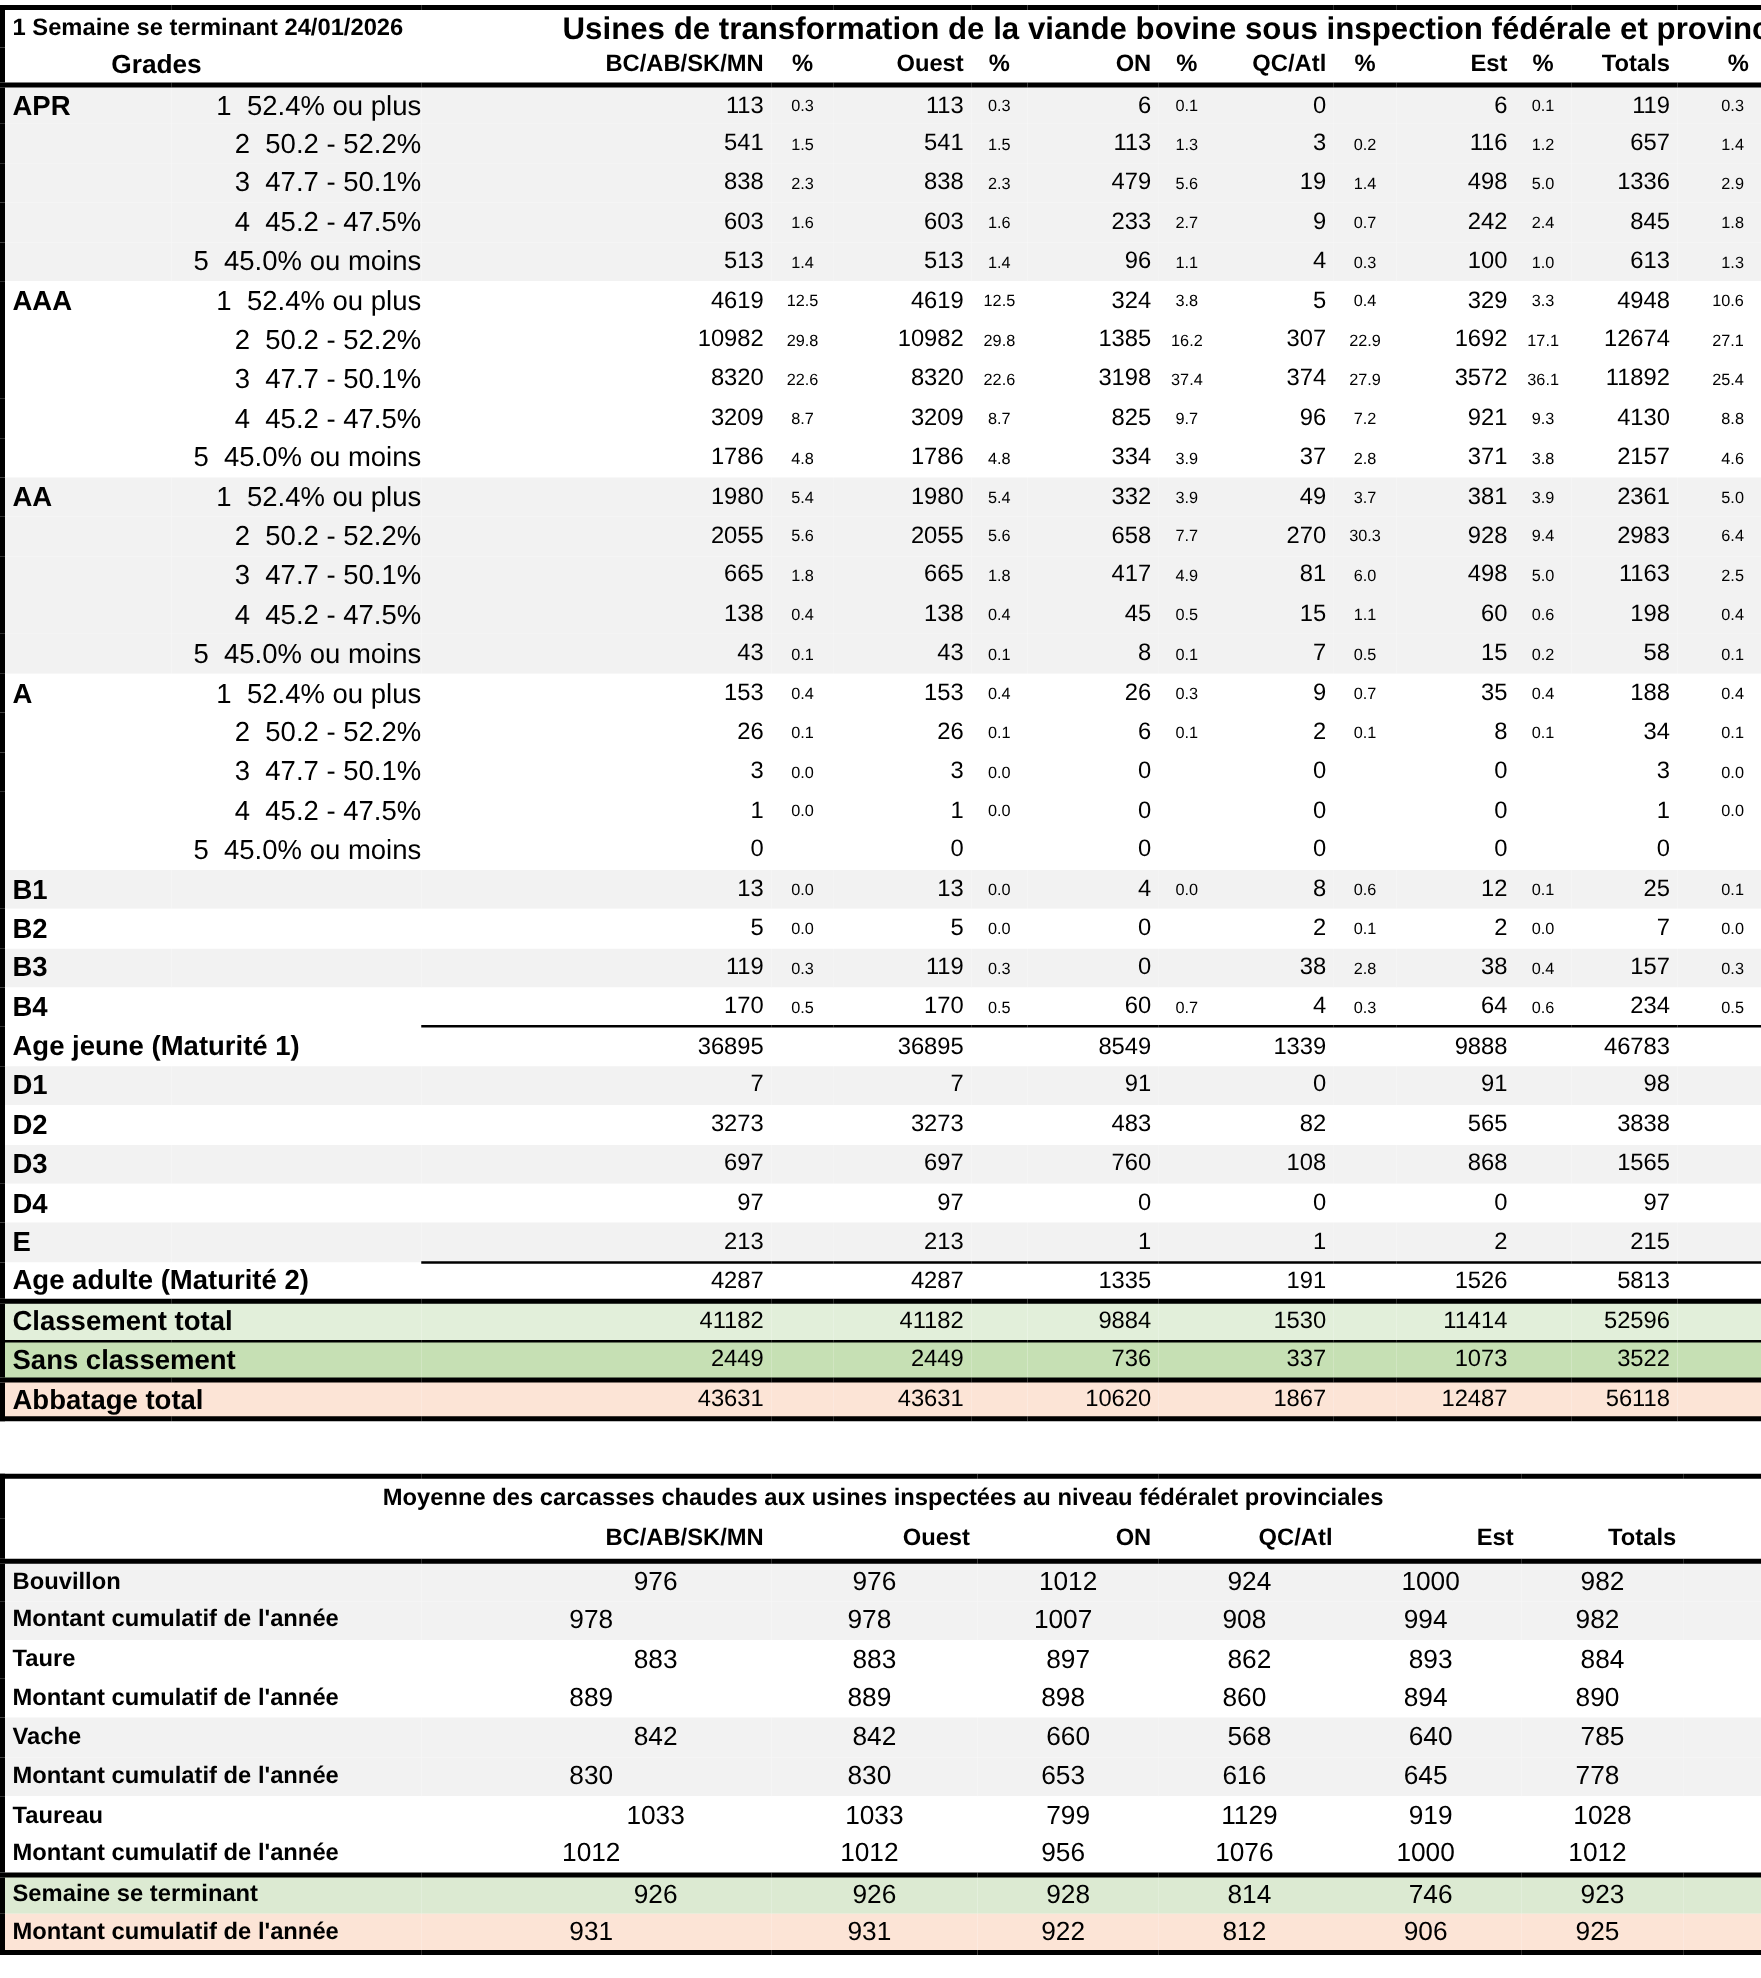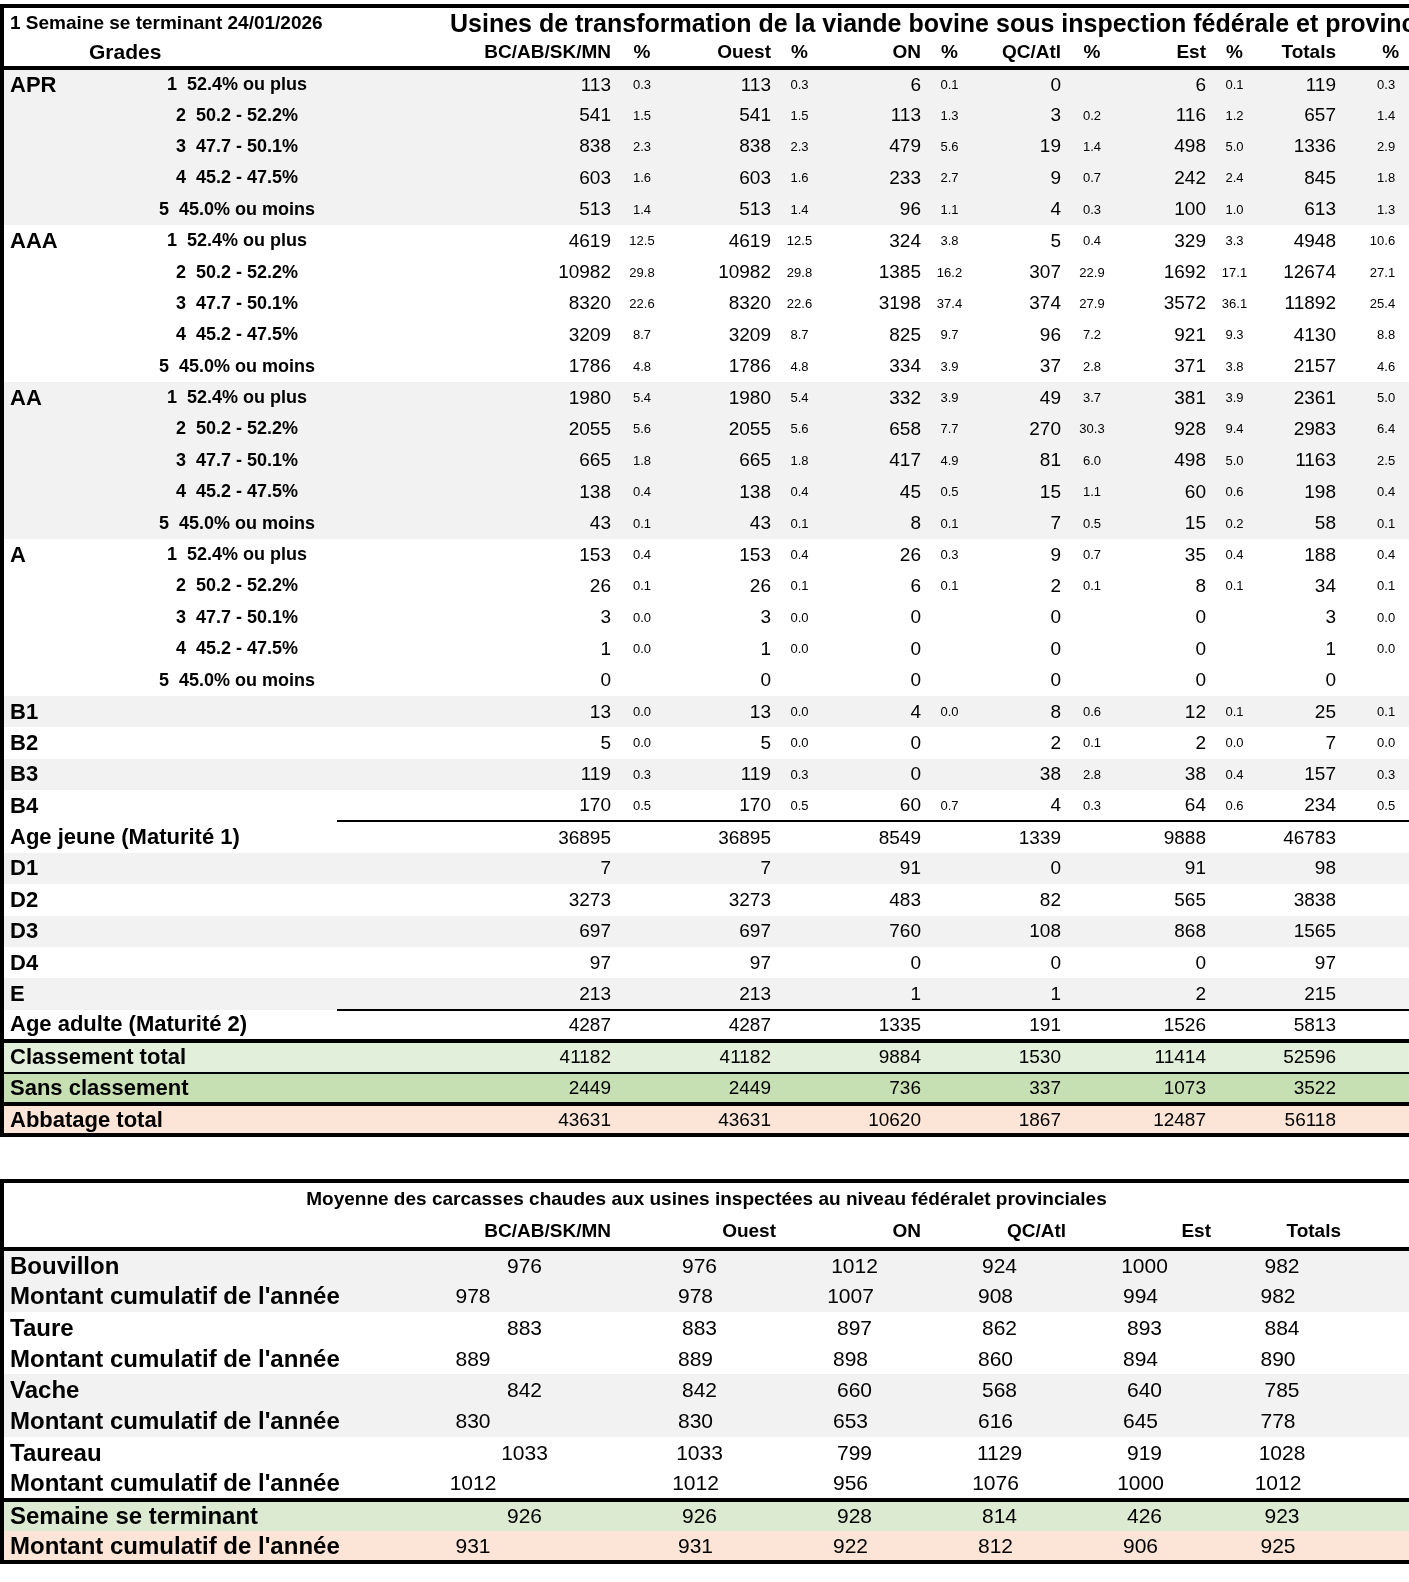--- a/index.html
+++ b/index.html
@@ -20,42 +20,42 @@
   .t1title{flex:1;text-align:center;font-weight:bold;font-size:25px;}
   .hrow2 td{height:28px;border-bottom:4px solid #000;}
   .grades{font-weight:bold;font-size:21px;padding-left:85px;}
   .ch{font-weight:bold;font-size:19px;text-align:right;padding-right:6px;}
   .chp{font-weight:bold;font-size:19px;text-align:center;}
   .chp.last{text-align:right;padding-right:10px;}
 
   
   #t1 tbody tr{height:31.4px;}
   .lbl{font-weight:bold;font-size:22px;text-align:left;padding-left:6px;}
-  .sub{font-weight:bold;font-size:18px;text-align:center;white-space:pre;}
+  .sub{font-weight:normal;font-size:22px;text-align:right;white-space:pre;}
   .num{font-size:19px;text-align:right;padding-right:6px;}
   .pct{font-size:13px;text-align:center;}
   .pct.lastpct{text-align:right;padding-right:14px;}
 
   .bg-gray{background:#f2f2f2;}
   .bg-white{background:#ffffff;}
   .bg-green1{background:#e2efda;}
   .bg-green2{background:#c6e0b4;}
   .bg-peach{background:#fce4d6;}
   .bg-green-t2{background:#dcead2;}
 
   .line-sum td.num,.line-sum td.pct{border-top:2px solid #000;}
   .line-thick td{border-top:4px solid #000;}
   .line-thin td{border-top:2px solid #000;}
 
   
   .t2title-row td{height:32px;text-align:center;font-weight:bold;font-size:19px;}
   .t2head td{height:32px;font-weight:bold;font-size:19px;text-align:right;
              padding-right:6px;border-bottom:4px solid #000;}
   #t2 tbody tr{height:31.3px;}
-  .t2lbl{font-weight:bold;font-size:24px;text-align:left;padding-left:6px;margin-left:12px;}
+  .t2lbl{font-weight:bold;font-size:19px;text-align:left;padding-left:6px;margin-left:12px;}
   .t2v{font-size:21px;}
   .t2v.center{text-align:center;}
   .t2v.center.first{padding-left:95px;}
   .t2v.right{text-align:center;padding-right:8px;}
 </style>
 </head>
 <body>
 
 <table id="t1">
   <colgroup>
@@ -748,21 +748,21 @@
         <td class="t2v right">1000</td>
         <td class="t2v right">1012</td>
         <td class=""></td>
       </tr>
       <tr class="bg-green-t2 line-thick">
         <td class="t2lbl">Semaine se terminant</td>
         <td class="t2v center first">926</td>
         <td class="t2v center">926</td>
         <td class="t2v center">928</td>
         <td class="t2v center">814</td>
-        <td class="t2v center">426</td>
+        <td class="t2v center">746</td>
         <td class="t2v center">923</td>
         <td class=""></td>
       </tr>
       <tr class="bg-peach">
         <td class="t2lbl">Montant cumulatif de l'année</td>
         <td class="t2v right">931</td>
         <td class="t2v right">931</td>
         <td class="t2v right">922</td>
         <td class="t2v right">812</td>
         <td class="t2v right">906</td>

